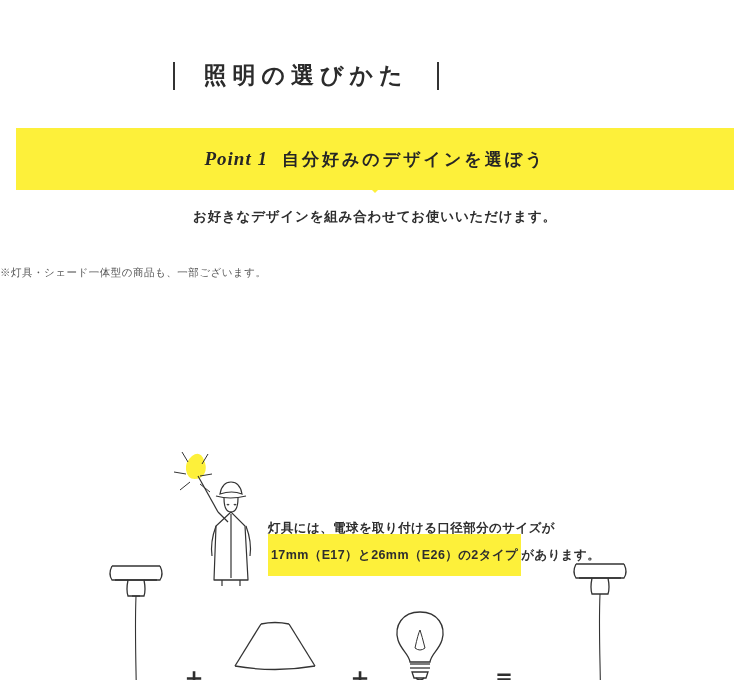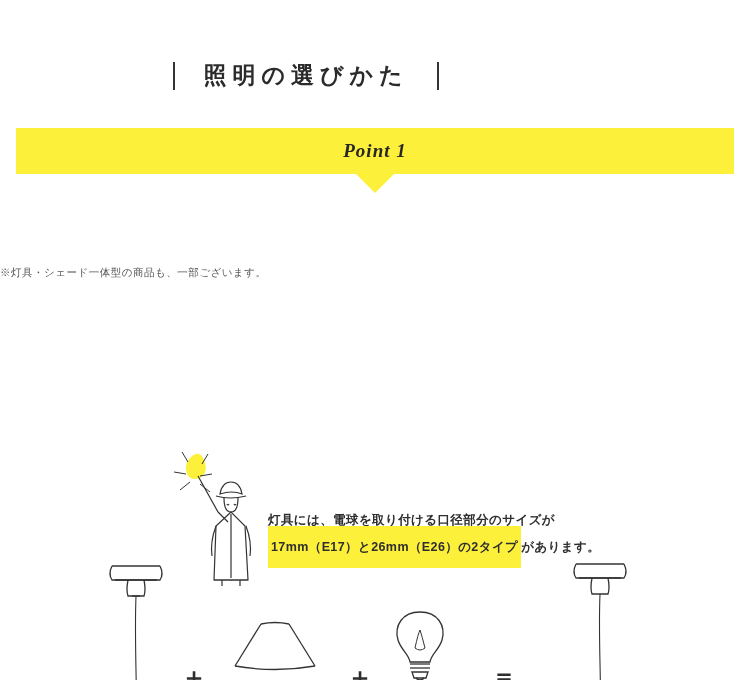--- a/index.html
+++ b/index.html
@@ -45,21 +45,21 @@
     color: #2b2b2b;
     white-space: nowrap;
   }
 
   
   .banner {
     position: absolute;
     top: 128px;
     left: 16px;
     width: 718px;
-    height: 46px;
+    height: 62px;
     background: #fdf03a;
     display: flex;
     align-items: center;
     justify-content: center;
   }
   .banner-inner {
     display: flex;
     align-items: baseline;
     gap: 14px;
     white-space: nowrap;
@@ -142,21 +142,21 @@
   #person-drawing  { left: 168px; top: 450px; }
 
   
   .bottom {
     position: absolute;
     left: 268px;
     top: 512px;
     width: 470px;
   }
   .bottom p {
-    margin: 0 0 9px 0;
+    margin: 8px 0 9px 0;
     font-size: 12.5px;
     font-weight: bold;
     letter-spacing: 0.4px;
     color: #2e2e2e;
     line-height: 1.4;
   }
   .hl {
     background: #fdf03a;
     padding: 14px 3px;
   }
@@ -168,25 +168,27 @@
 
   <div class="title-row">
     <span class="title-bar"></span>
     <span class="title-text">照明の選びかた</span>
     <span class="title-bar"></span>
   </div>
 
   <div class="banner">
     <div class="banner-inner">
       <span class="banner-point">Point 1</span>
+      <span class="banner-label">自分好みのデザインを選ぼう</span>
     </div>
   </div>
   <div class="banner-arrow"></div>
 
   <div class="lead">
+    <p>お好きなデザインを組み合わせてお使いいただけます。</p>
   </div>
   <div class="note">※灯具・シェード一体型の商品も、一部ございます。</div>
 
   <div class="eq">
 
     <svg class="draw" id="fixture-drawing" width="108" height="240" viewBox="0 0 108 240" fill="none" stroke="#333" stroke-width="1.3">
 
       <path d="M30 10 h48" stroke-width="1.6"></path>
       <path d="M30 10 q-4 8 0 14 h48 q4 -6 0 -14"></path>
       <path d="M33 24 h42"></path>

